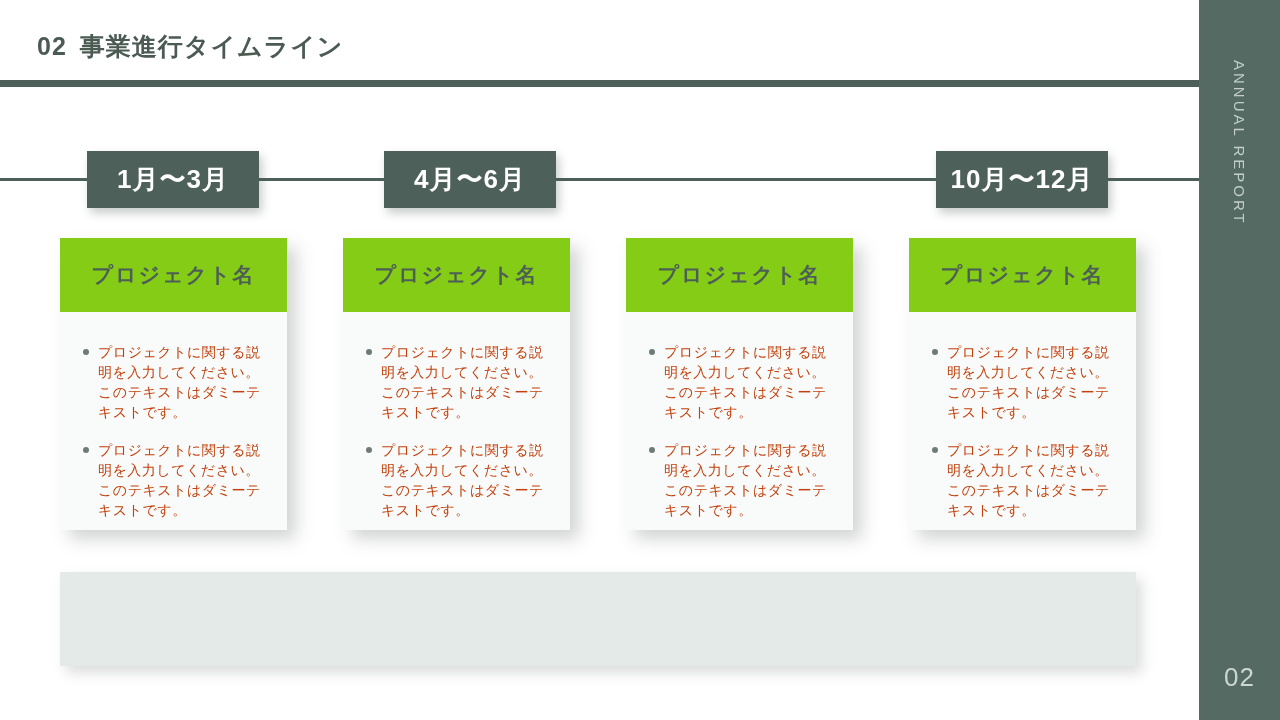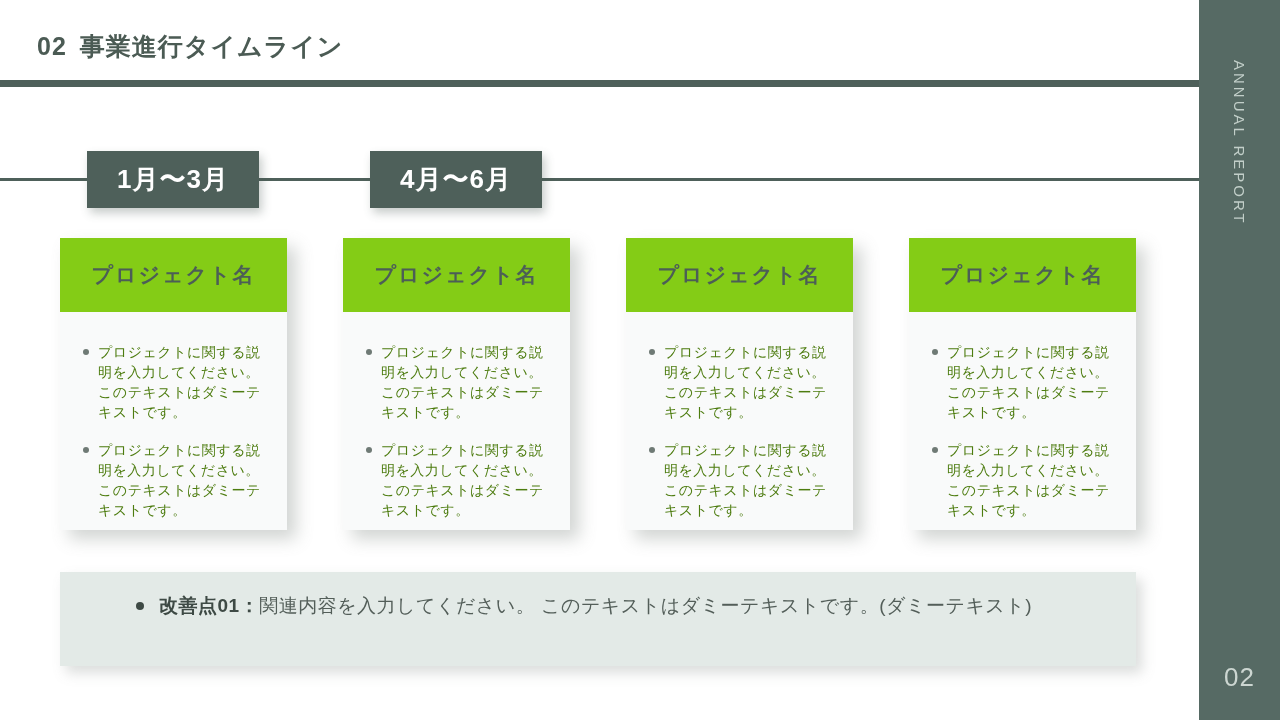--- a/index.html
+++ b/index.html
@@ -56,21 +56,21 @@
     font-size: 26px;
     font-weight: bold;
     letter-spacing: 1px;
     display: flex;
     align-items: center;
     justify-content: center;
     box-shadow: 3px 5px 9px rgba(70, 85, 80, 0.30);
     white-space: nowrap;
   }
   .period-box.p1 { left: 87px; }
-  .period-box.p2 { left: 370px; }
+  .period-box.p2 { left: 384px; }
   .period-box.p3 { left: 653px; }
   .period-box.p4 { left: 936px; }
 
   
   .card {
     position: absolute;
     top: 238px;
     width: 227px;
     height: 292px;
     background: #f9fafa;
@@ -95,21 +95,21 @@
   }
   .card-body {
     padding: 30px 16px 0 22px;
     list-style: none;
   }
   .card-body li {
     position: relative;
     padding-left: 16px;
     font-size: 14px;
     line-height: 20px;
-    color: #4d7c0f;
+    color: #c2410c;
     letter-spacing: 0.5px;
   }
   .card-body li + li { margin-top: 18px; }
   .card-body li .li-dot {
     position: absolute;
     left: 1px;
     top: 7px;
     width: 6px;
     height: 6px;
     border-radius: 50%;
@@ -182,20 +182,21 @@
 <div class="slide">
 
   <div class="slide-title">
     <span class="title-number">02</span><span>事業進行タイムライン</span>
   </div>
   <div class="title-accent-bar"></div>
 
   <div class="timeline-axis"></div>
   <div class="period-box p1">1月〜3月</div>
   <div class="period-box p2">4月〜6月</div>
+  <div class="period-box p4">10月〜12月</div>
 
   <div class="card c1">
     <div class="card-header">プロジェクト名</div>
     <ul class="card-body">
       <li><span class="li-dot"></span><span>プロジェクトに関する説明を入力してください。このテキストはダミーテキストです。</span></li>
       <li><span class="li-dot"></span><span>プロジェクトに関する説明を入力してください。このテキストはダミーテキストです。</span></li>
     </ul>
   </div>
 
   <div class="card c2">
@@ -216,23 +217,20 @@
 
   <div class="card c4">
     <div class="card-header">プロジェクト名</div>
     <ul class="card-body">
       <li><span class="li-dot"></span><span>プロジェクトに関する説明を入力してください。このテキストはダミーテキストです。</span></li>
       <li><span class="li-dot"></span><span>プロジェクトに関する説明を入力してください。このテキストはダミーテキストです。</span></li>
     </ul>
   </div>
 
   <div class="improvements-panel">
-    <div class="improvement-item">
-      <span class="imp-dot"></span><b>改善点01：</b><span>関連内容を入力してください。 このテキストはダミーテキストです。(ダミーテキスト)</span>
-    </div>
   </div>
 
   <aside class="sidebar">
     <div class="vertical-label">ANNUAL REPORT</div>
     <div class="page-number">02</div>
   </aside>
 
 </div>
 
 </body></html>

